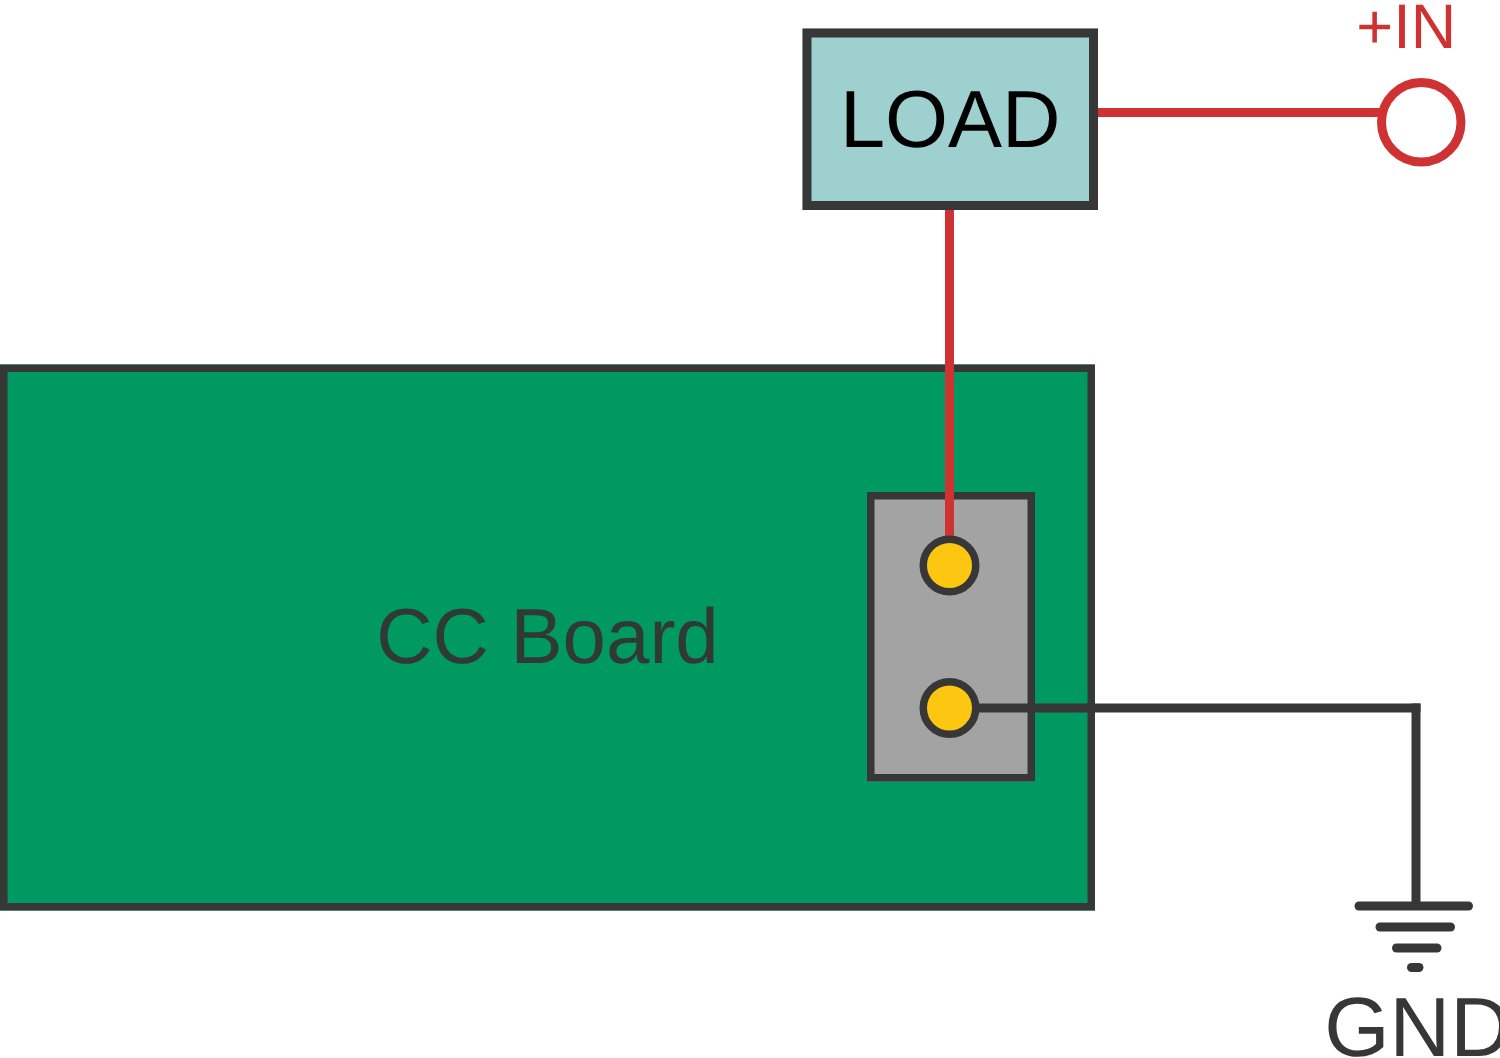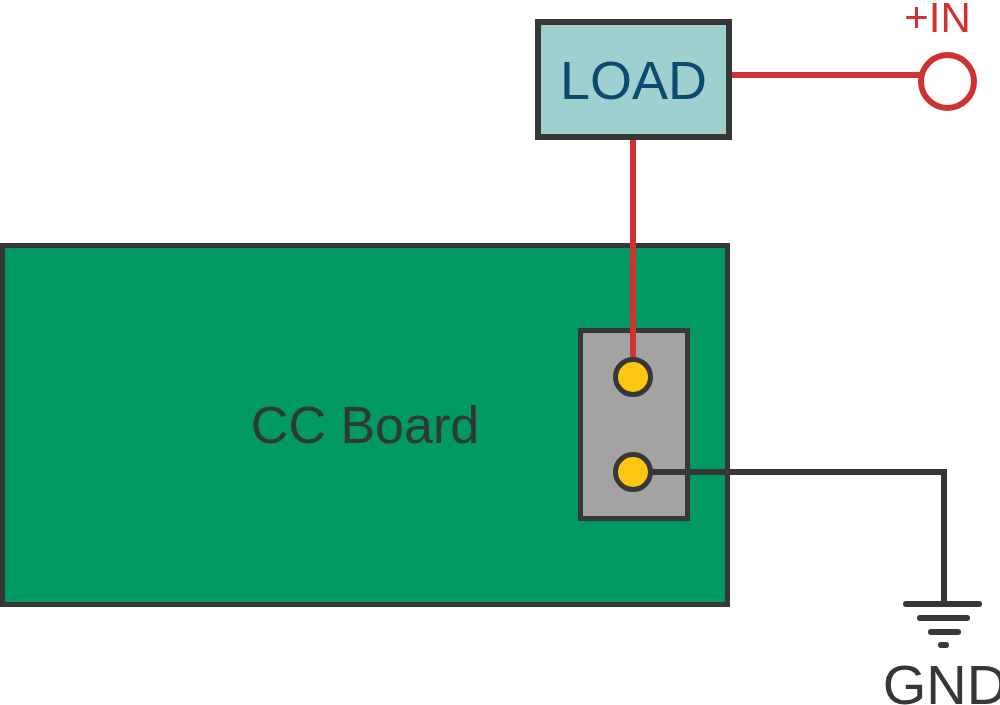--- a/index.html
+++ b/index.html
@@ -65,21 +65,21 @@
     left: 535px; top: 19px;
     width: 197px; height: 121px;
     background: #9ed0d0;
     border: 6px solid #373737;
     display: flex;
     align-items: center;
     justify-content: center;
   }
   .load-label {
     font-size: 54px;
-    color: #0c4a6e;
+    color: #000000;
   }
 
   
   .input-circle {
     position: absolute;
     left: 918px; top: 52px;
     width: 59px; height: 59px;
     border-radius: 50%;
     background: #ffffff;
     border: 6px solid #cf3232;

